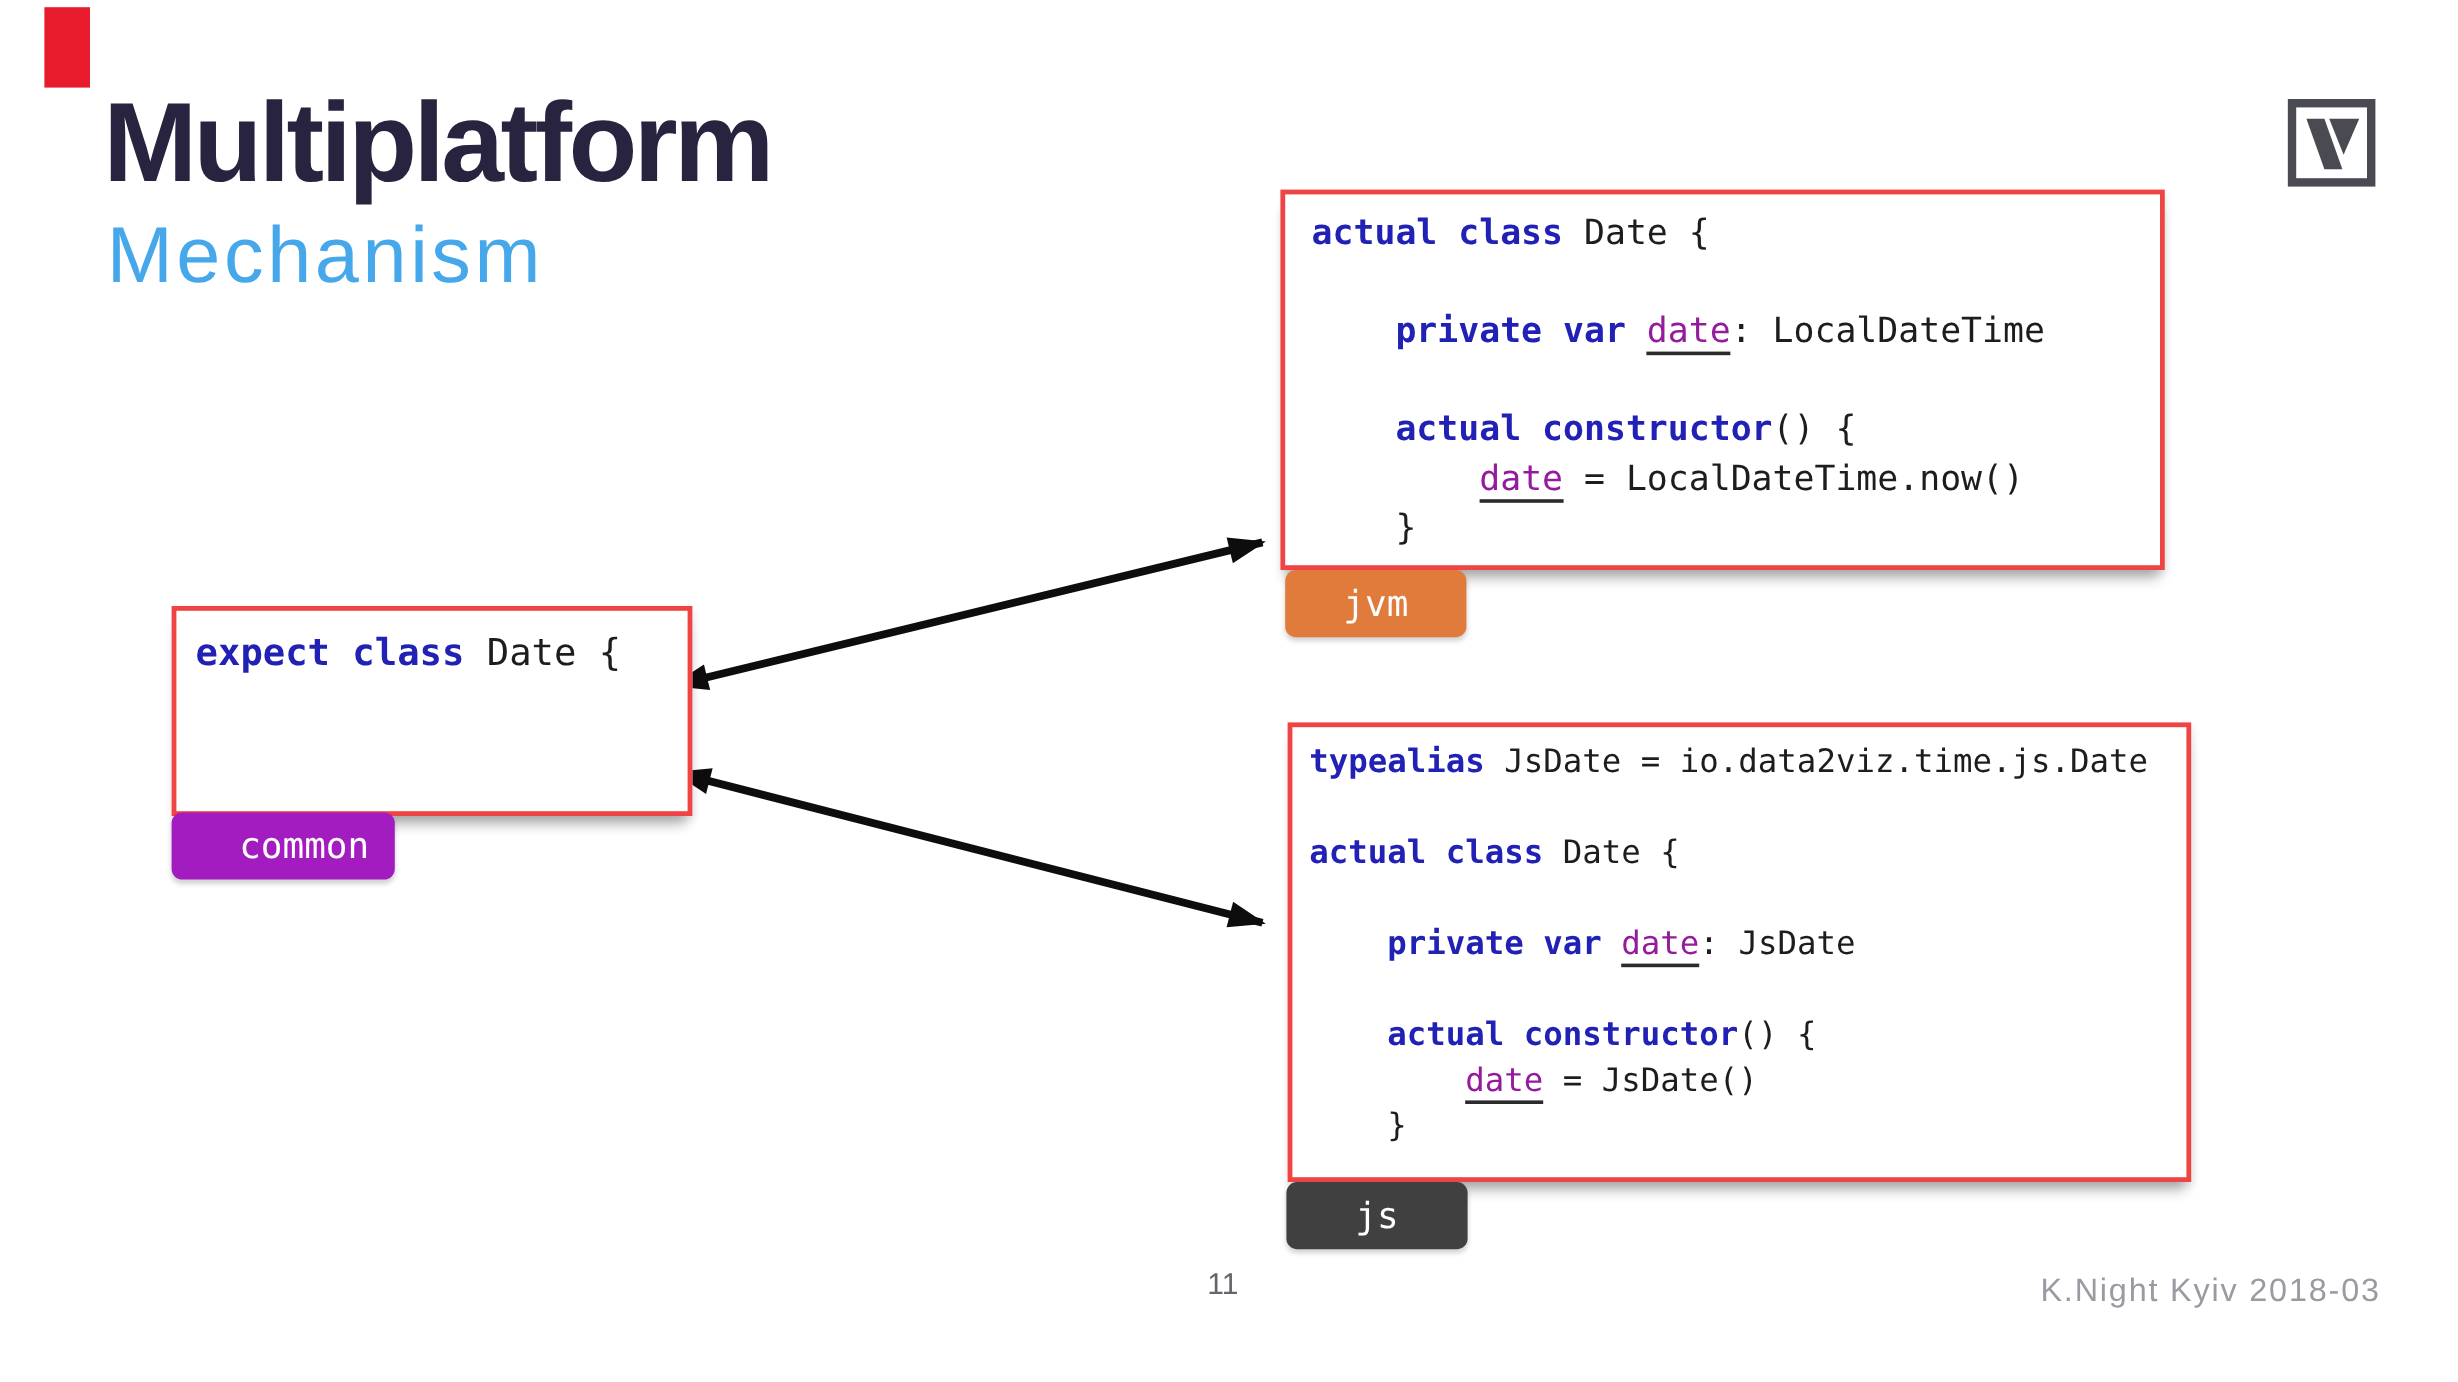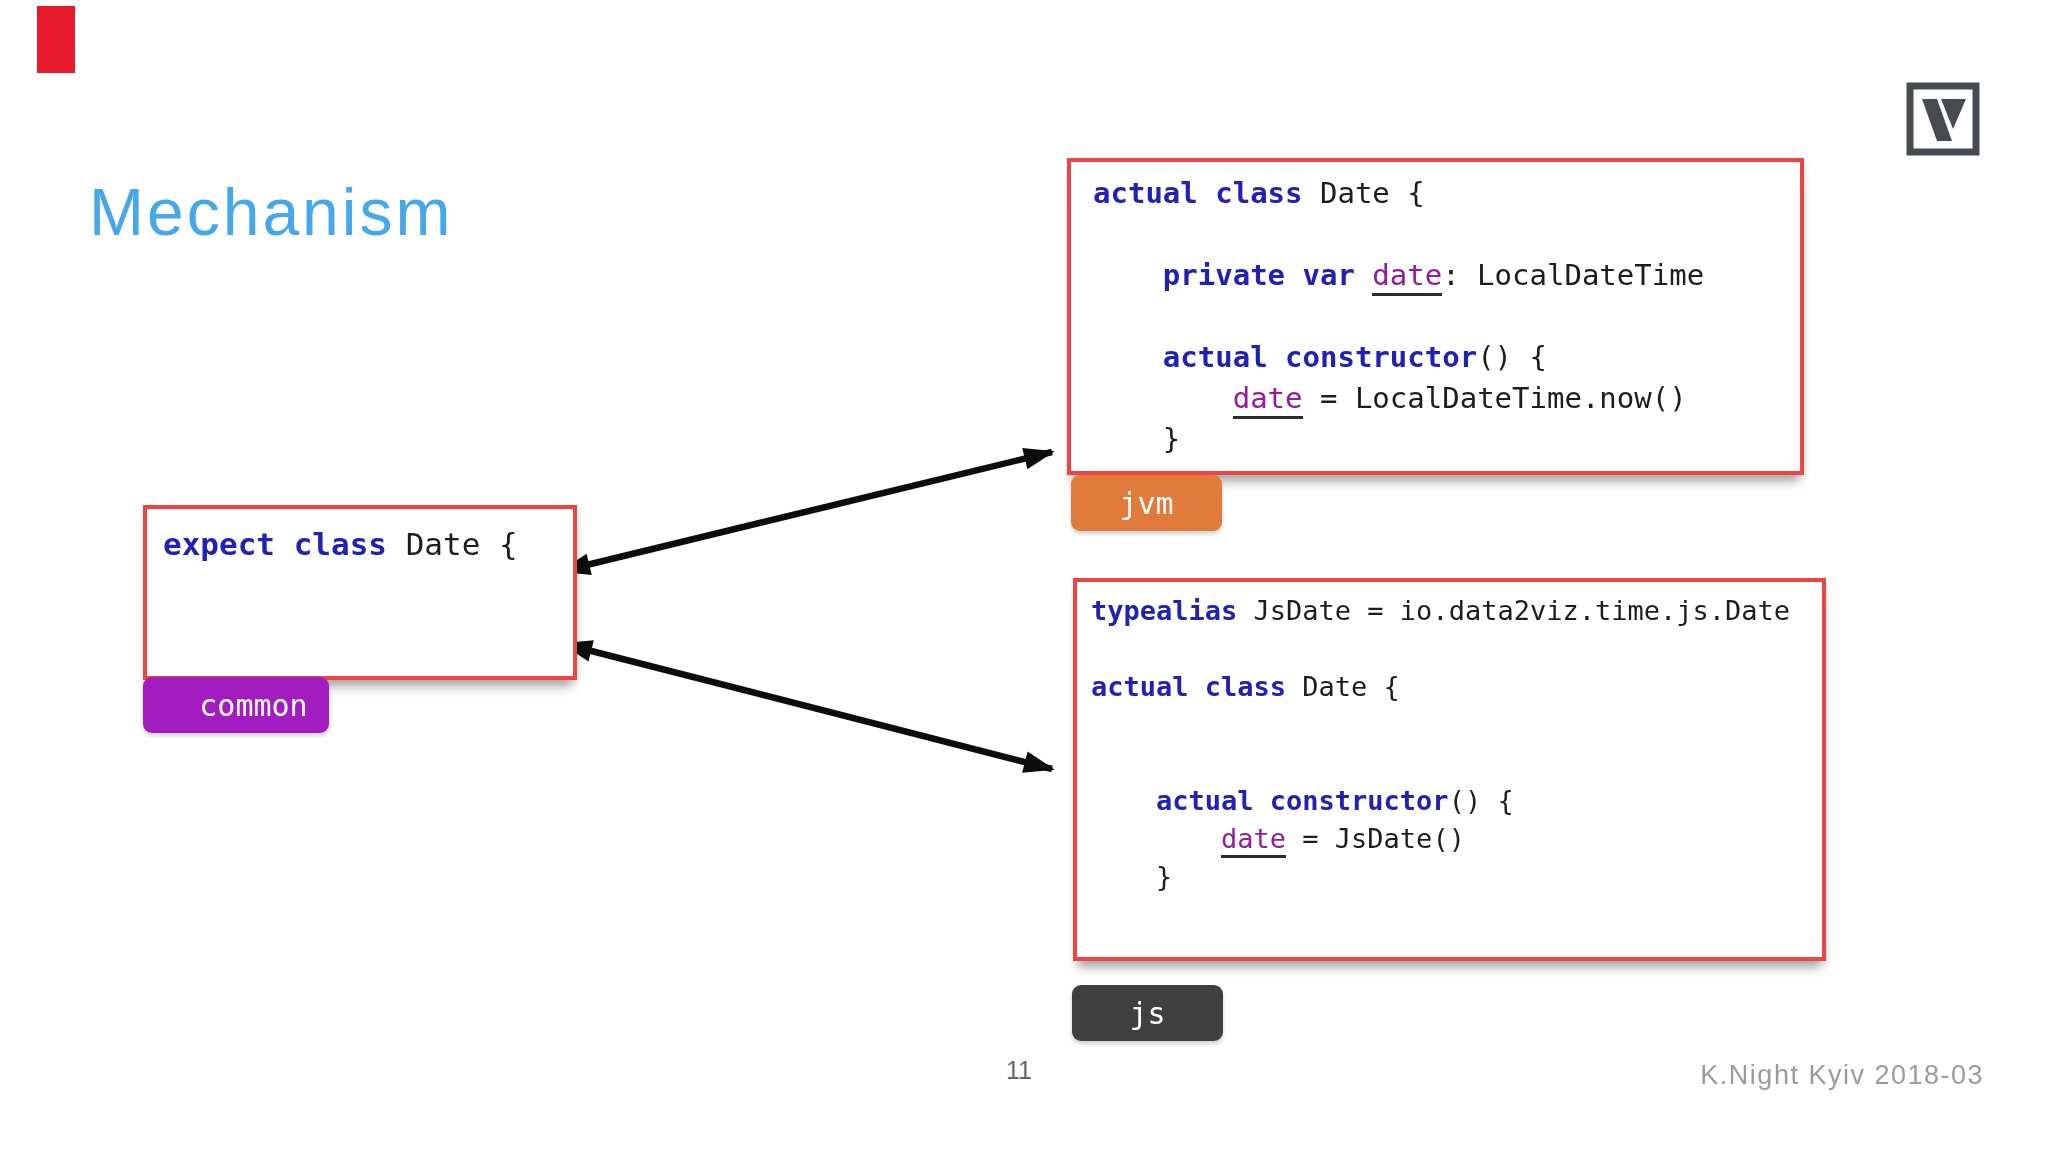--- a/index.html
+++ b/index.html
@@ -27,21 +27,21 @@
     font-family:"DejaVu Sans Mono","Liberation Mono",monospace;color:#1d1d1f;
   }
   .card .code-line{white-space:pre;}
   .card .kw{color:#2121b5;font-weight:bold;}
   .card .pl{color:#1d1d1f;}
   .card .prop{color:#941b9c;border-bottom:3px solid #2b2b2b;padding-bottom:1px;}
   #card-common{left:143px;top:505px;width:410px;height:152px;padding:15px 0 0 16px;font-size:31px;}
   #card-common .code-line{line-height:41px;height:41px;}
   #card-jvm{left:1067px;top:158px;width:707px;height:298px;padding:11px 0 0 22px;font-size:29px;}
   #card-jvm .code-line{line-height:41px;height:41px;}
-  #card-js{left:1073px;top:578px;width:731px;height:365px;padding:10px 0 0 14px;font-size:27px;}
+  #card-js{left:1073px;top:602px;width:731px;height:365px;padding:10px 0 0 14px;font-size:27px;}
   #card-js .code-line{line-height:38px;height:38px;}
   
   .badge{
     position:absolute;width:151px;height:56px;border-radius:9px;
     display:flex;align-items:center;justify-content:center;
     font-family:"DejaVu Sans Mono","Liberation Mono",monospace;font-size:30px;color:#ffffff;
     box-shadow:0 3px 4px rgba(0,0,0,0.18);
   }
   #badge-common{left:143px;top:677px;}
   #badge-jvm{left:1071px;top:475px;}
@@ -52,20 +52,21 @@
   .page-number{position:absolute;left:1006px;top:1056px;font-size:25px;color:#66656b;text-align:right;}
   .footer-credit{position:absolute;right:64px;top:1060px;font-size:27px;letter-spacing:1.5px;color:#9b99a1;}
 </style>
 </head>
 <body>
 
 <div id="slide">
 
   <div class="red-marker" style="background-color: rgb(232, 27, 45);"></div>
 
+  <h1 class="title" style="color: rgb(40, 36, 63);">Multiplatform</h1>
   <h2 class="subtitle" style="color: rgb(70, 168, 234);">Mechanism</h2>
 
   <svg class="logo" viewBox="0 0 74 74">
     <rect x="4" y="4" width="66" height="66" fill="#ffffff" stroke="#4a4a52" stroke-width="7"></rect>
     <polygon points="16,17 31,17 46,59 31,59" fill="#4a4a52"></polygon>
     <polygon points="35,17 60,17 47,47" fill="#4a4a52"></polygon>
   </svg>
 
   <svg class="arrows" viewBox="0 0 2048 1152">
     <defs>
@@ -92,20 +93,21 @@
       <div class="code-line"><span class="pl">        </span><span class="prop">date</span><span class="pl"> = LocalDateTime.now()</span></div>
       <div class="code-line"><span class="pl">    }</span></div>
     </div>
   <div id="badge-jvm" class="badge" style="background-color: rgb(224, 123, 60);">jvm</div>
 
   <div id="card-js" class="card">
       <div class="code-line"><span class="kw">typealias </span><span class="pl">JsDate = io.data2viz.time.js.Date</span></div>
       <div class="code-line">&nbsp;</div>
       <div class="code-line"><span class="kw">actual class </span><span class="pl">Date {</span></div>
       <div class="code-line">&nbsp;</div>
+      <div class="code-line"><span class="pl">    </span><span class="kw">private var </span><span class="prop">date</span><span class="pl">: JsDate</span></div>
       <div class="code-line">&nbsp;</div>
       <div class="code-line"><span class="pl">    </span><span class="kw">actual constructor</span><span class="pl">() {</span></div>
       <div class="code-line"><span class="pl">        </span><span class="prop">date</span><span class="pl"> = JsDate()</span></div>
       <div class="code-line"><span class="pl">    }</span></div>
     </div>
   <div id="badge-js" class="badge" style="background-color: #404040;">js</div>
 
   <div class="page-number">11</div>
   <div class="footer-credit">K.Night Kyiv 2018-03</div>
 

